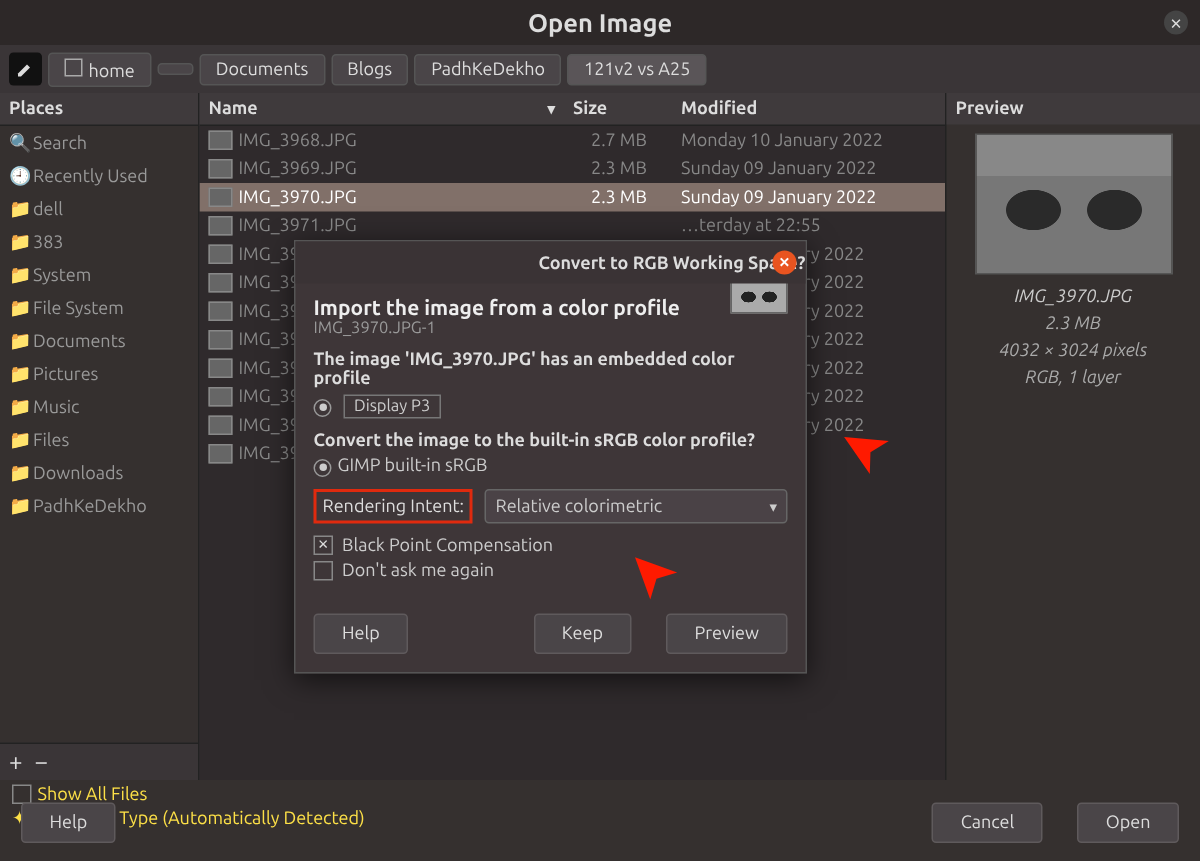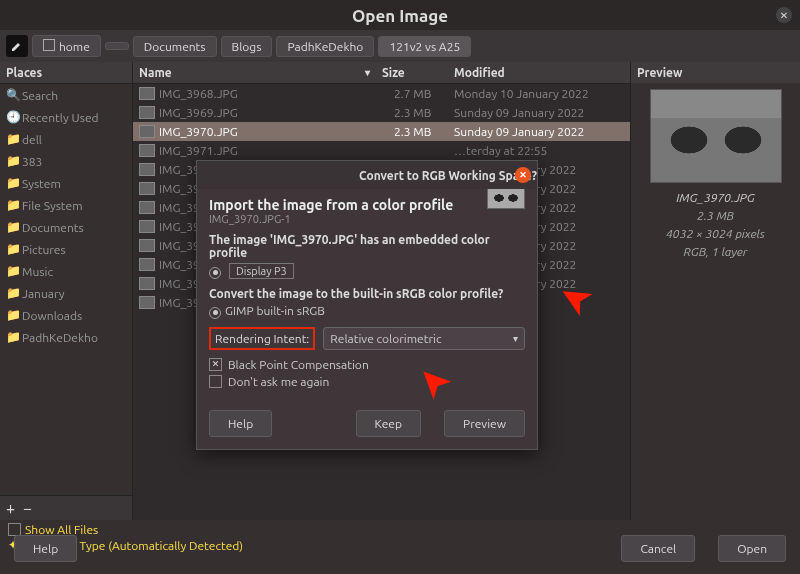--- a/index.html
+++ b/index.html
@@ -123,21 +123,21 @@
         <div class="place-item">
           <span class="ic">📁</span>
           <span>Pictures</span>
         </div>
         <div class="place-item">
           <span class="ic">📁</span>
           <span>Music</span>
         </div>
         <div class="place-item">
           <span class="ic">📁</span>
-          <span>January</span>
+          <span>Files</span>
         </div>
         <div class="place-item">
           <span class="ic">📁</span>
           <span>Downloads</span>
         </div>
         <div class="place-item">
           <span class="ic">📁</span>
           <span>PadhKeDekho</span>
         </div>
       </div>

